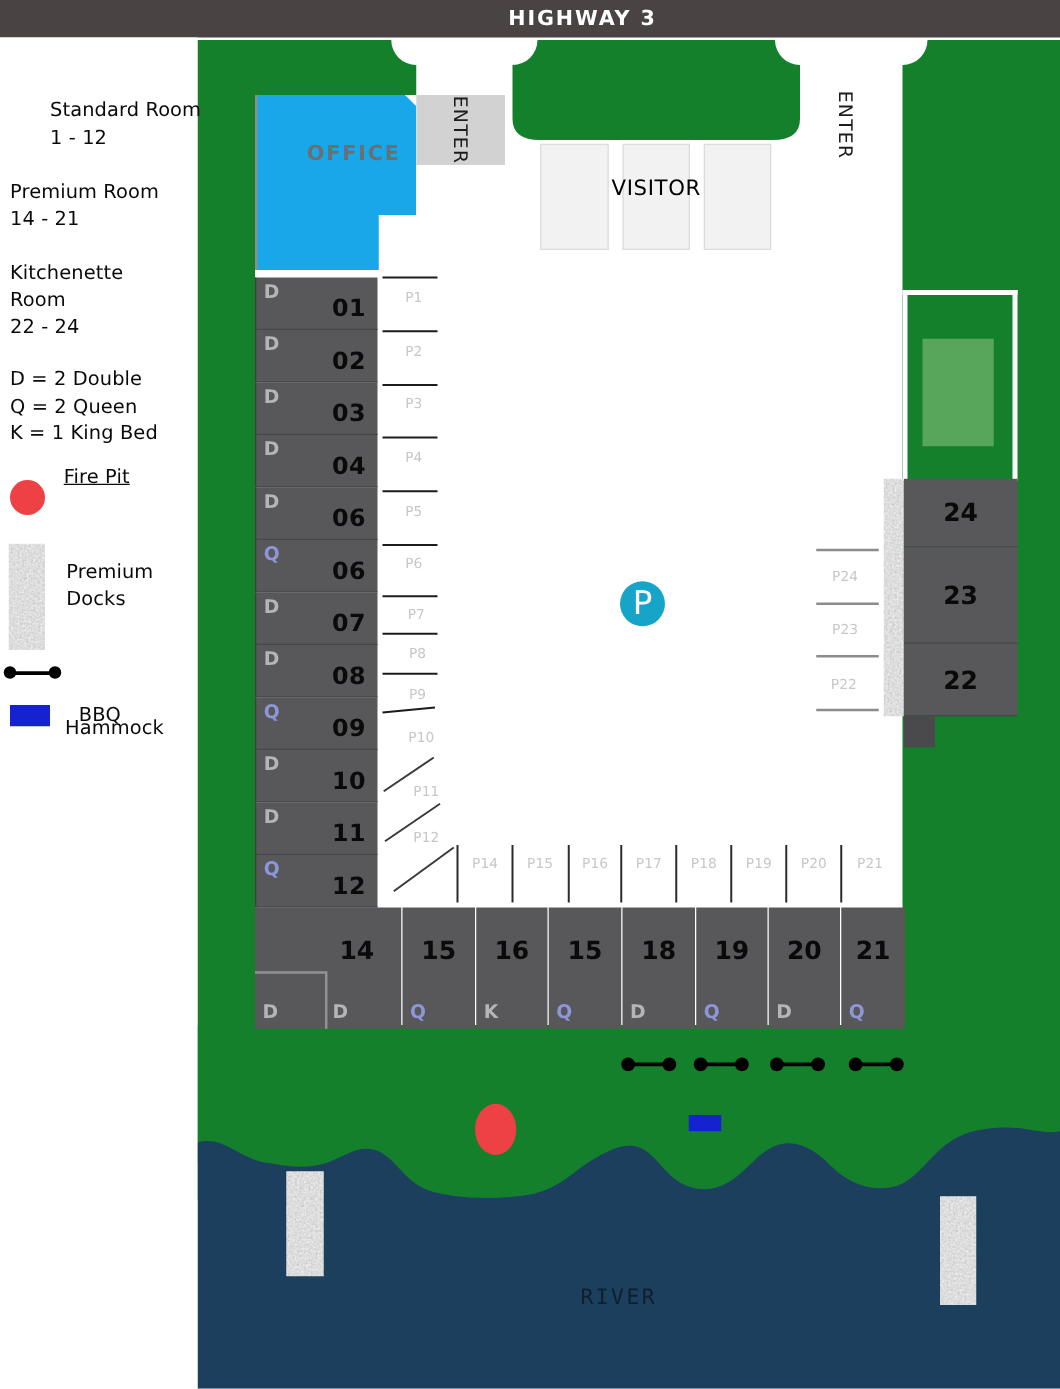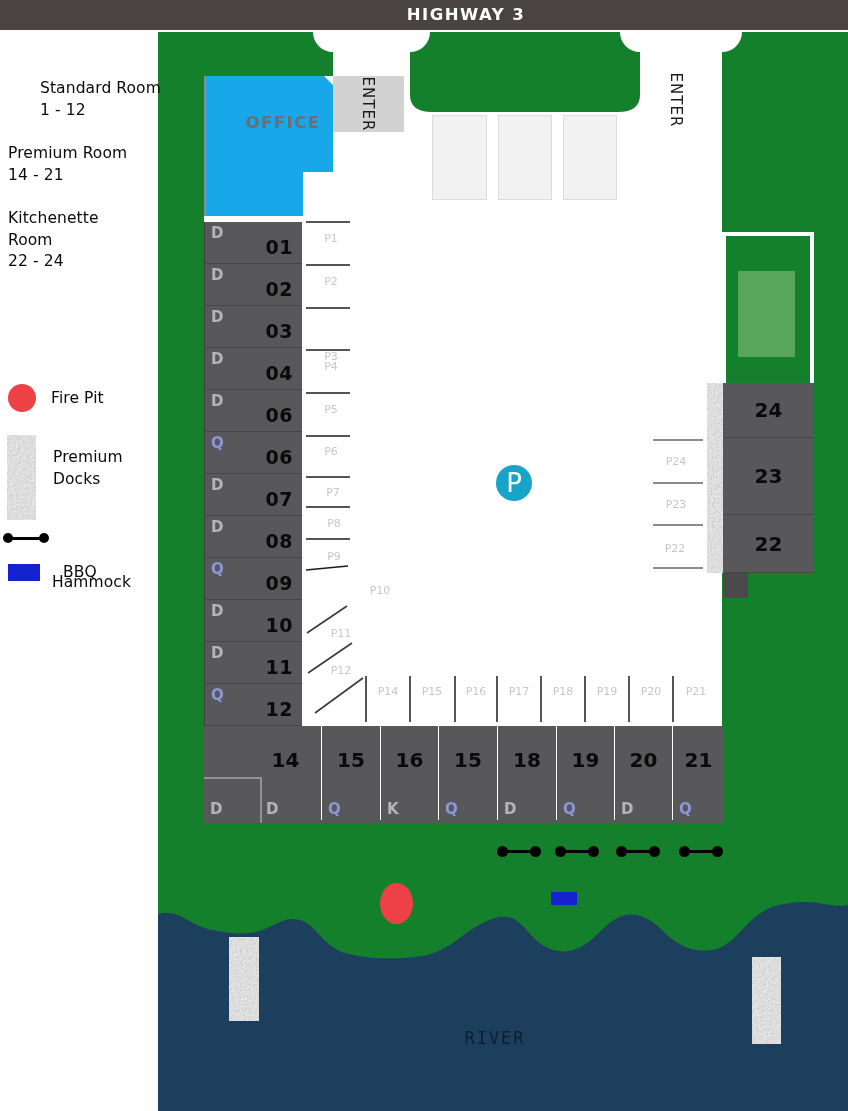--- a/index.html
+++ b/index.html
@@ -121,23 +121,28 @@
       <div>1 - 12</div>
     </div>
     <div class="txt" style="left:8px;top:113px;width:140px;">
       <div>Premium Room</div>
       <div>14 - 21</div>
     </div>
     <div class="txt" style="left:8px;top:178px;width:112px;">
       <div>Kitchenette Room</div>
       <div>22 - 24</div>
     </div>
+    <div class="txt" style="left:8px;top:263px;width:150px;">
+      <div>D = 2 Double</div>
+      <div>Q = 2 Queen</div>
+      <div>K = 1 King Bed</div>
+    </div>
 
     <span class="fire-dot" style="left:8px;top:354px;"></span>
-    <div class="txt" style="left:51px;top:358px;">Fire Pit</div>
+    <div class="txt" style="left:51px;top:341px;text-decoration:underline;">Fire Pit</div>
 
     <svg class="tex" style="left:7px;top:405px;" width="29" height="85">
       <rect width="29" height="85" fill="#c9c9c9" filter="url(#noiseGray)"></rect>
     </svg>
     <div class="txt" style="left:53px;top:417px;width:78px;">Premium Docks</div>
 
     <span class="ham-icon" style="left:3px;top:503px;">
       <span class="bar"></span>
       <span class="dot" style="left:0;"></span>
       <span class="dot" style="right:0;"></span>
@@ -157,20 +162,21 @@
   <div class="enter-text" style="left:333px;top:76px;width:71px;height:56px;">
     <span>ENTER</span>
   </div>
   <div class="enter-text" style="left:656px;top:63px;width:40px;height:74px;">
     <span>ENTER</span>
   </div>
 
   <div class="visitor-box" style="left:432px;width:55px;"></div>
   <div class="visitor-box" style="left:498px;width:54px;"></div>
   <div class="visitor-box" style="left:563px;width:54px;"></div>
+  <div class="visitor-label">VISITOR</div>
 
   <div class="whitebox">
     <div class="lightgreen"></div>
   </div>
 
   <div id="left-rooms">
       <div class="proom" style="top: 222px;">
         <div class="bed bed-d">D</div>
         <div class="num">01</div>
       </div>
@@ -257,28 +263,28 @@
       </div>
     </div>
   <div id="right-rooms">
       <div class="rroom" style="top: 383px; height: 55px;">24</div>
       <div class="rroom" style="top: 438px; height: 77px;">23</div>
       <div class="rroom" style="top: 515px; height: 58px;">22</div>
     </div>
   <div id="parking-labels">
       <div class="plabel" style="left: 331px; top: 238px;">P1</div>
       <div class="plabel" style="left: 331px; top: 281px;">P2</div>
-      <div class="plabel" style="left: 331px; top: 323px; margin-top: 33px;">P3</div>
+      <div class="plabel" style="left: 331px; top: 323px;">P3</div>
       <div class="plabel" style="left: 331px; top: 366px;">P4</div>
       <div class="plabel" style="left: 331px; top: 409px;">P5</div>
       <div class="plabel" style="left: 331px; top: 451px;">P6</div>
       <div class="plabel" style="left: 333px; top: 492px;">P7</div>
       <div class="plabel" style="left: 334px; top: 523px;">P8</div>
       <div class="plabel" style="left: 334px; top: 556px;">P9</div>
-      <div class="plabel" style="left: 337px; top: 590px; margin-left: 43px;">P10</div>
+      <div class="plabel" style="left: 337px; top: 590px;">P10</div>
       <div class="plabel" style="left: 341px; top: 633px;">P11</div>
       <div class="plabel" style="left: 341px; top: 670px;">P12</div>
       <div class="plabel" style="left: 388px; top: 691px;">P14</div>
       <div class="plabel" style="left: 432px; top: 691px;">P15</div>
       <div class="plabel" style="left: 476px; top: 691px;">P16</div>
       <div class="plabel" style="left: 519px; top: 691px;">P17</div>
       <div class="plabel" style="left: 563px; top: 691px;">P18</div>
       <div class="plabel" style="left: 607px; top: 691px;">P19</div>
       <div class="plabel" style="left: 651px; top: 691px;">P20</div>
       <div class="plabel" style="left: 696px; top: 691px;">P21</div>

